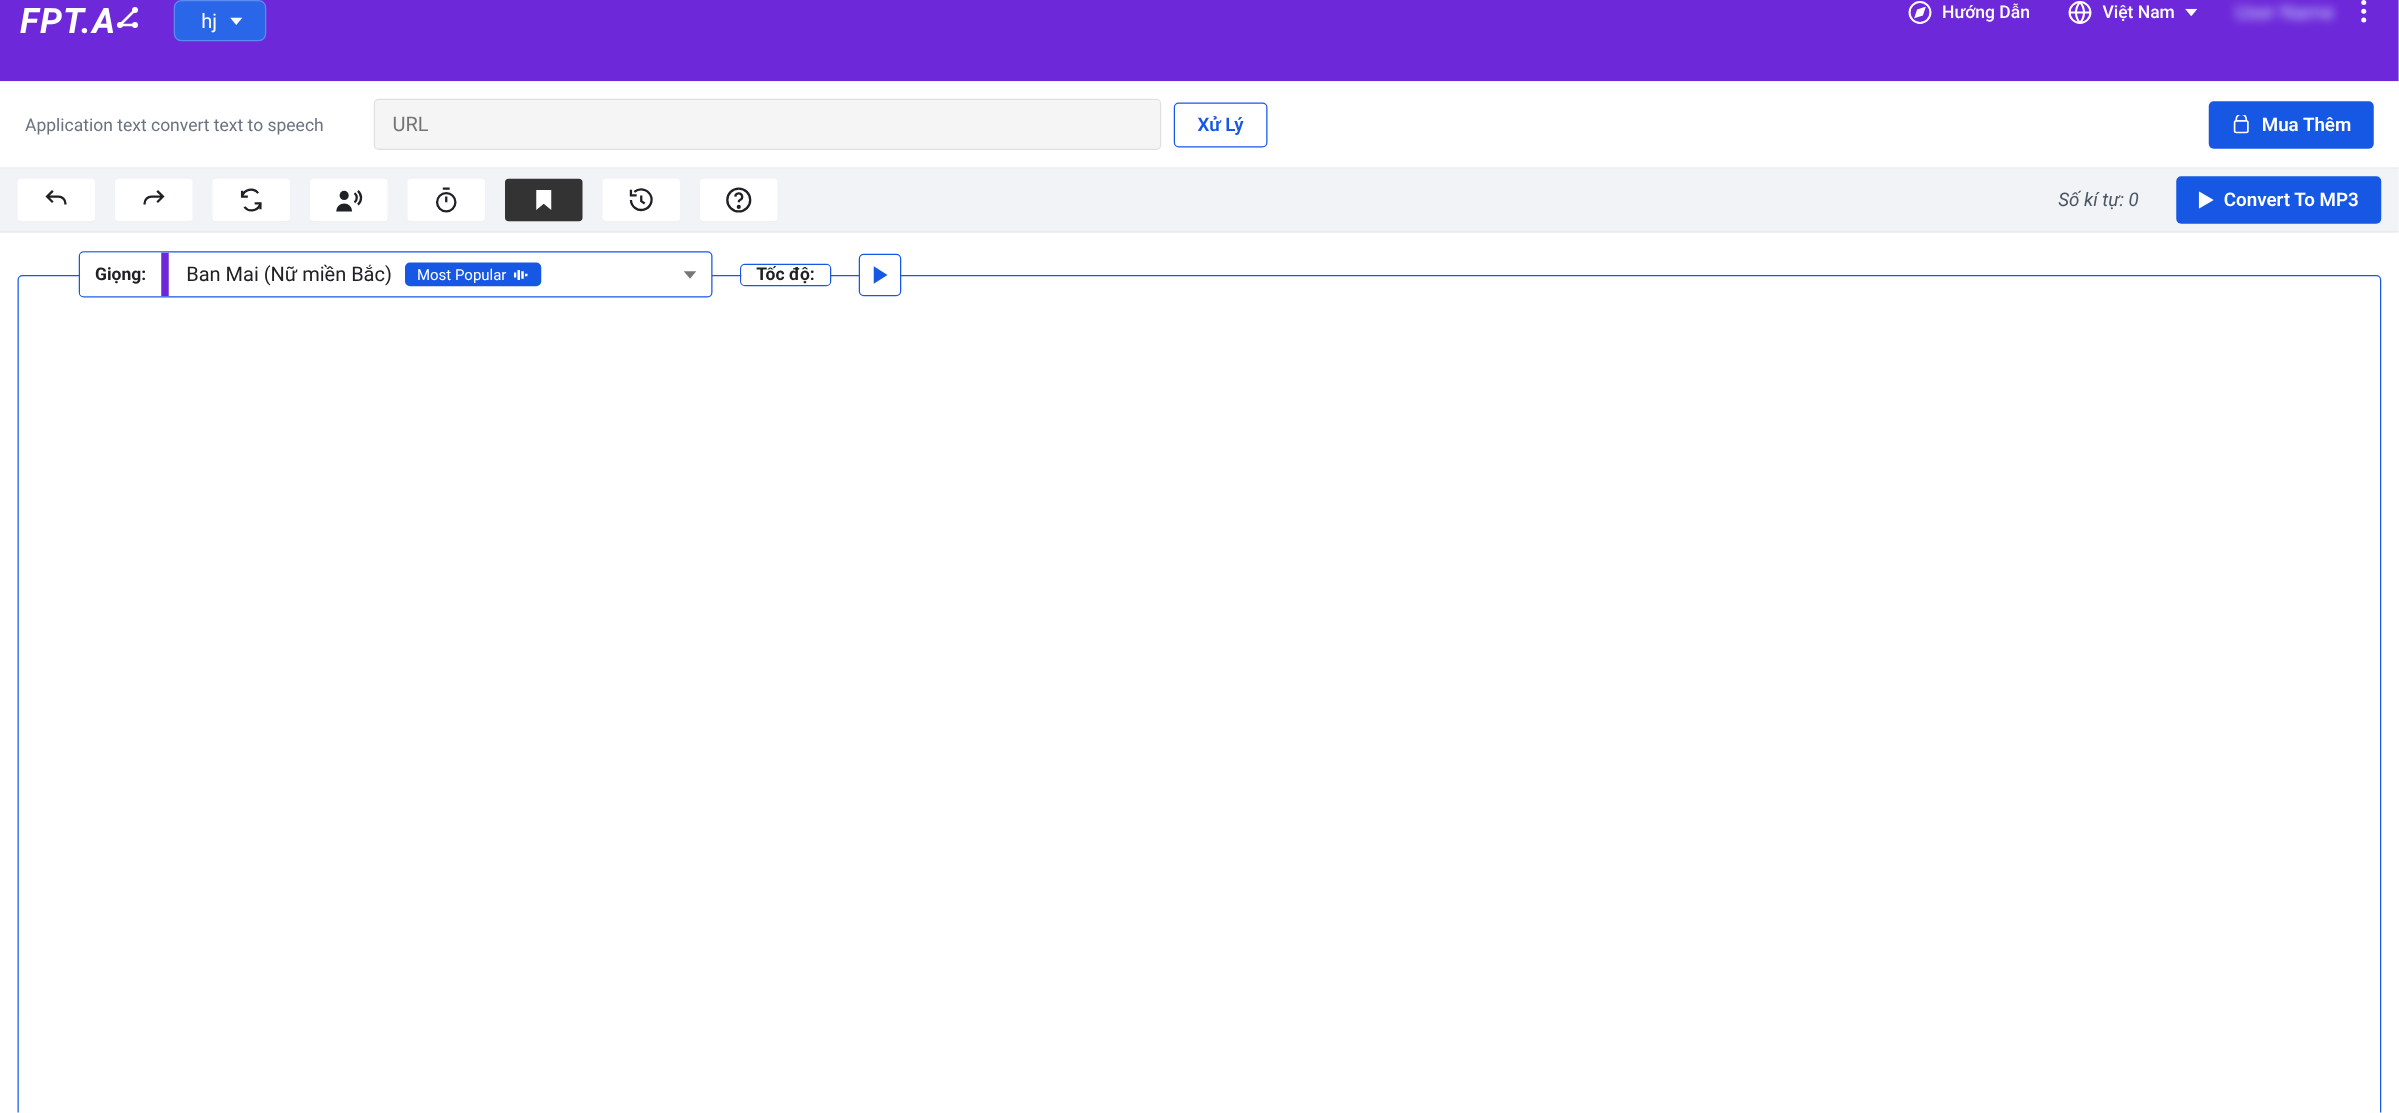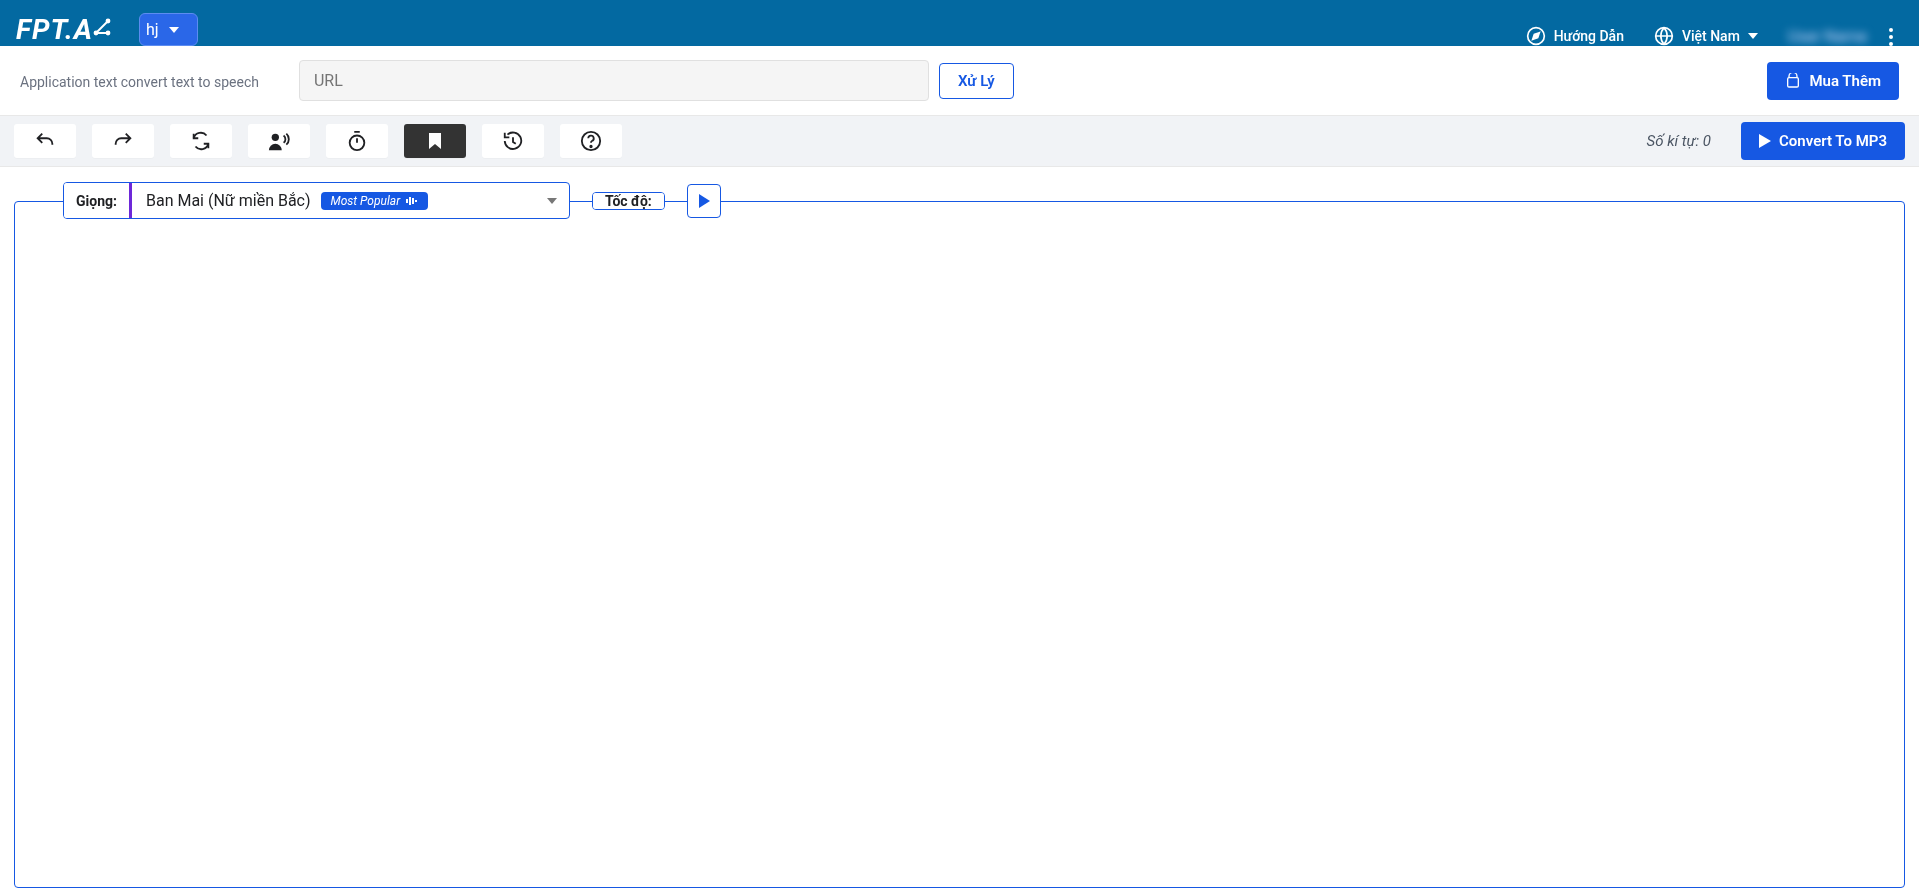--- a/index.html
+++ b/index.html
@@ -9,24 +9,24 @@
       font-family: -apple-system, BlinkMacSystemFont, "Segoe UI", Roboto, "Helvetica Neue", Arial, sans-serif;
     }
     body {
       background: #fff;
       width: 1919px;
       height: 890px;
       overflow: hidden;
     }
     
     .header {
-      background: #0369a1;
-      height: 46px;
-      display: flex;
-      align-items: flex-end;
+      background: #6d28d9;
+      height: 65px;
+      display: flex;
+      align-items: flex-start;
       padding: 0 16px;
       color: #fff;
     }
     .logo {
       display: flex;
       align-items: center;
       margin-right: 28px;
     }
     .logo-text {
       font-size: 28px;
@@ -37,27 +37,26 @@
     }
     .logo-ai {
       display: inline-flex;
       align-items: flex-start;
     }
     .proj-select {
       border: 1px solid #5c8cf0;
       background: #2a67e8;
       color: #fff;
       border-radius: 6px;
-      padding: 6px 18px 6px 6px;
+      padding: 6px 18px 6px 21px;
       display: flex;
       align-items: center;
       gap: 10px;
       font-size: 16px;
       cursor: pointer;
-      margin-top: 27px;
     }
     .header-spacer { flex: 1; }
     .header-link {
       display: flex;
       align-items: center;
       gap: 8px;
       color: #fff;
       font-size: 14px;
       font-weight: 500;
       margin-right: 30px;
@@ -206,43 +205,41 @@
       background: #fff;
       padding: 0 12px;
       display: flex;
       align-items: center;
       font-size: 14px;
       font-weight: 700;
       color: #202124;
     }
     .fc-select {
       display: flex;
-      align-items: center;
-      border-left: 3px solid #6d28d9;
+      border-left: 6px solid #6d28d9;
       padding: 8px 38px 8px 14px;
       font-size: 16px;
       color: #202124;
       position: relative;
       cursor: pointer;
       min-width: 200px;
     }
     .fc-select.voice {
       min-width: 440px;
     }
     .badge {
       background: #1658e3;
       color: #fff;
       border-radius: 4px;
       padding: 2px 10px;
       font-size: 12px;
       margin-left: 10px;
       display: inline-flex;
       align-items: center;
       gap: 6px;
-      font-style: italic;
     }
     .caret-down {
       position: absolute;
       right: 12px;
       top: 50%;
       transform: translateY(-50%);
       width: 0;
       height: 0;
       border-left: 5px solid transparent;
       border-right: 5px solid transparent;

